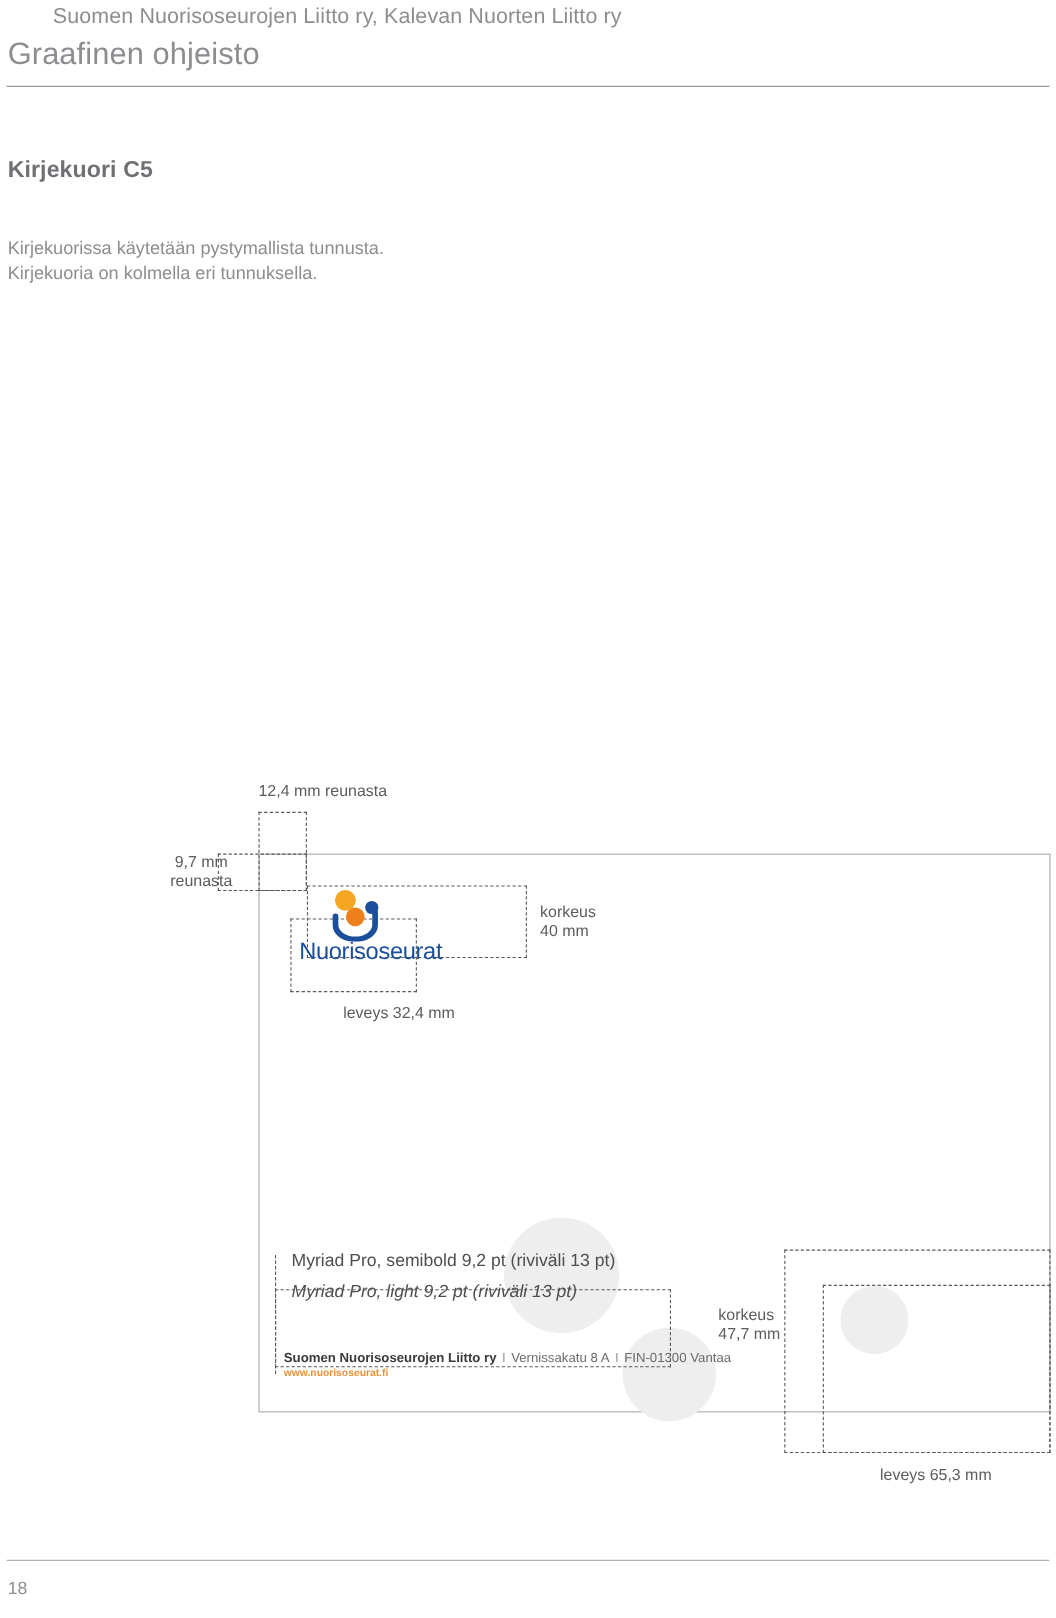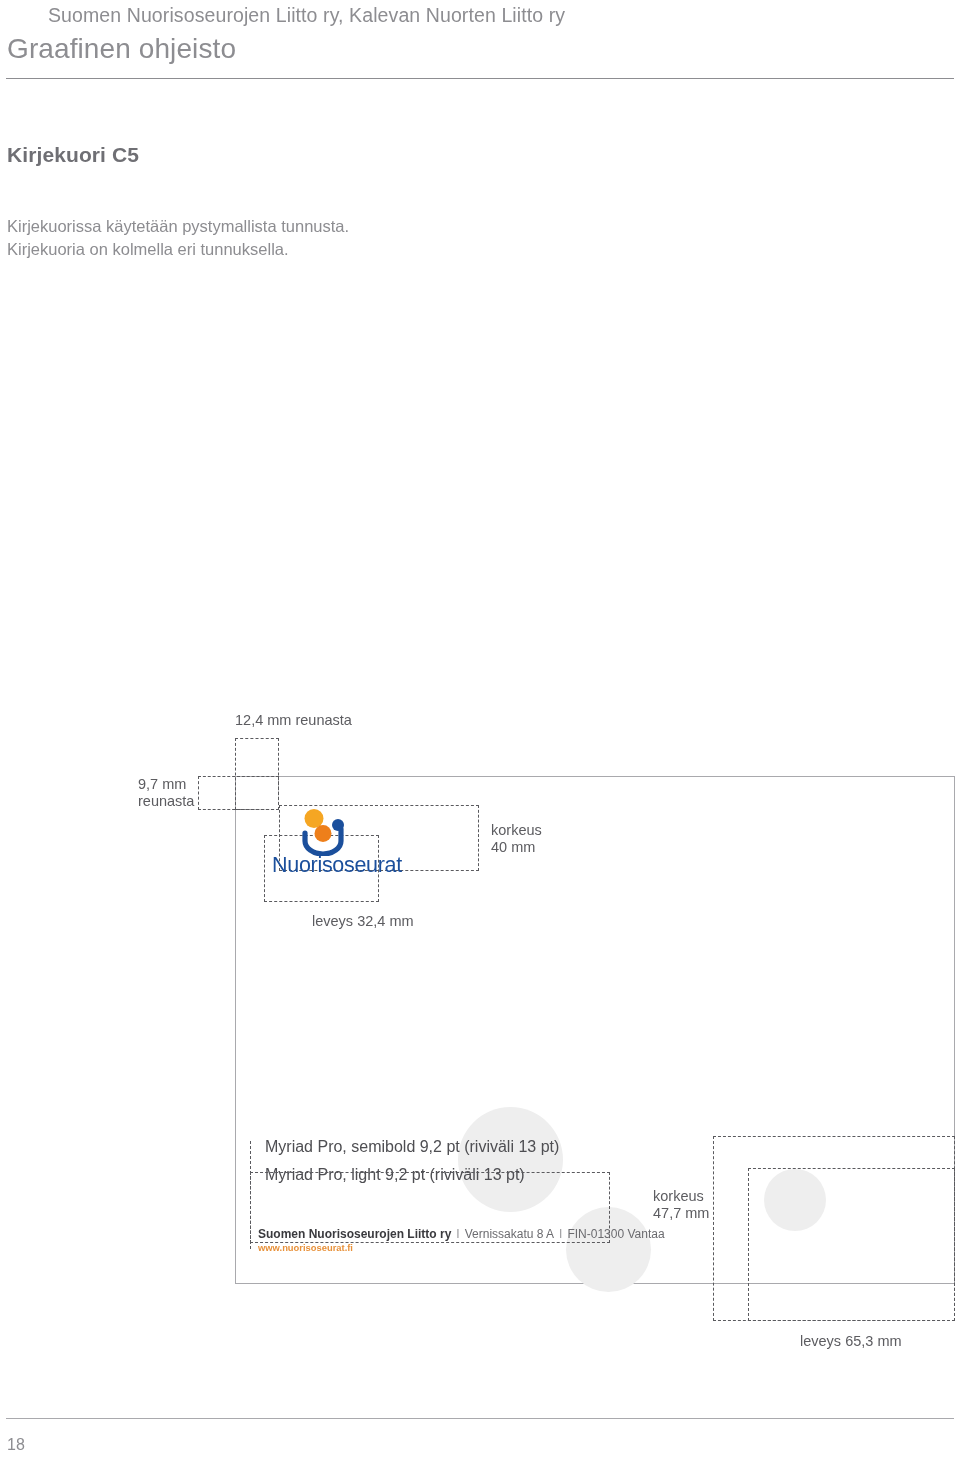--- a/index.html
+++ b/index.html
@@ -197,21 +197,21 @@
   <div class="envelope">
     <div class="deco-circle" style="left:222px; top:330px; width:105px; height:105px;"></div>
     <div class="deco-circle" style="left:330px; top:430px; width:85px; height:85px;"></div>
     <div class="deco-circle" style="left:528px; top:392px; width:62px; height:62px;"></div>
   </div>
 
   <div class="guide-label" style="left:235px; top:712px;">12,4 mm reunasta</div>
 
   <div class="guide" style="left:235px; top:738px; width:44px; height:72px;"></div>
 
-  <div class="guide-label" style="left:138px; top:776px; width:90px; text-align:left;">
+  <div class="guide-label" style="left:138px; top:776px; width:90px; text-align:center;">
     <div>9,7 mm</div>
     <div>reunasta</div>
   </div>
   <div class="guide" style="left:198px; top:776px; width:81px; height:34px;"></div>
 
   <div class="guide" style="left:279px; top:805px; width:200px; height:66px;"></div>
   <div class="guide-label" style="left:491px; top:822px;">
     <div>korkeus</div>
     <div>40 mm</div>
   </div>
@@ -227,21 +227,21 @@
       <circle cx="66" cy="17" r="6" fill="#1B4F9C"></circle>
 
       <circle cx="51" cy="25.5" r="8.5" fill="#EE7F1A"></circle>
 
       <path d="M33 25 L33 33 A18 13 0 0 0 69 33 L69 21" fill="none" stroke="#1B4F9C" stroke-width="5.2" stroke-linecap="round"></path>
     </svg>
     <div class="logo-word">Nuorisoseurat</div>
   </div>
 
   <div class="spec-line" style="left:265px; top:1135px;">Myriad Pro, semibold 9,2 pt (riviväli 13 pt)</div>
-  <div class="spec-line" style="left:265px; top:1163px;">Myriad Pro, light 9,2 pt (riviväli 13 pt)</div>
+  <div class="spec-line" style="left:265px; top:1163px;font-style:italic;">Myriad Pro, light 9,2 pt (riviväli 13 pt)</div>
 
   <div class="guide guide-l" style="left:250px; top:1141px; width:1px; height:108px;"></div>
   <div class="guide" style="left:250px; top:1172px; width:360px; height:71px;"></div>
 
   <div class="addr-block">
     <div class="addr-row1">
       <b>Suomen Nuorisoseurojen Liitto ry</b><span class="addr-sep">I</span><span>Vernissakatu 8 A</span><span class="addr-sep">I</span><span>FIN-01300 Vantaa</span>
     </div>
     <div class="addr-row2">www.nuorisoseurat.fi</div>
   </div>

